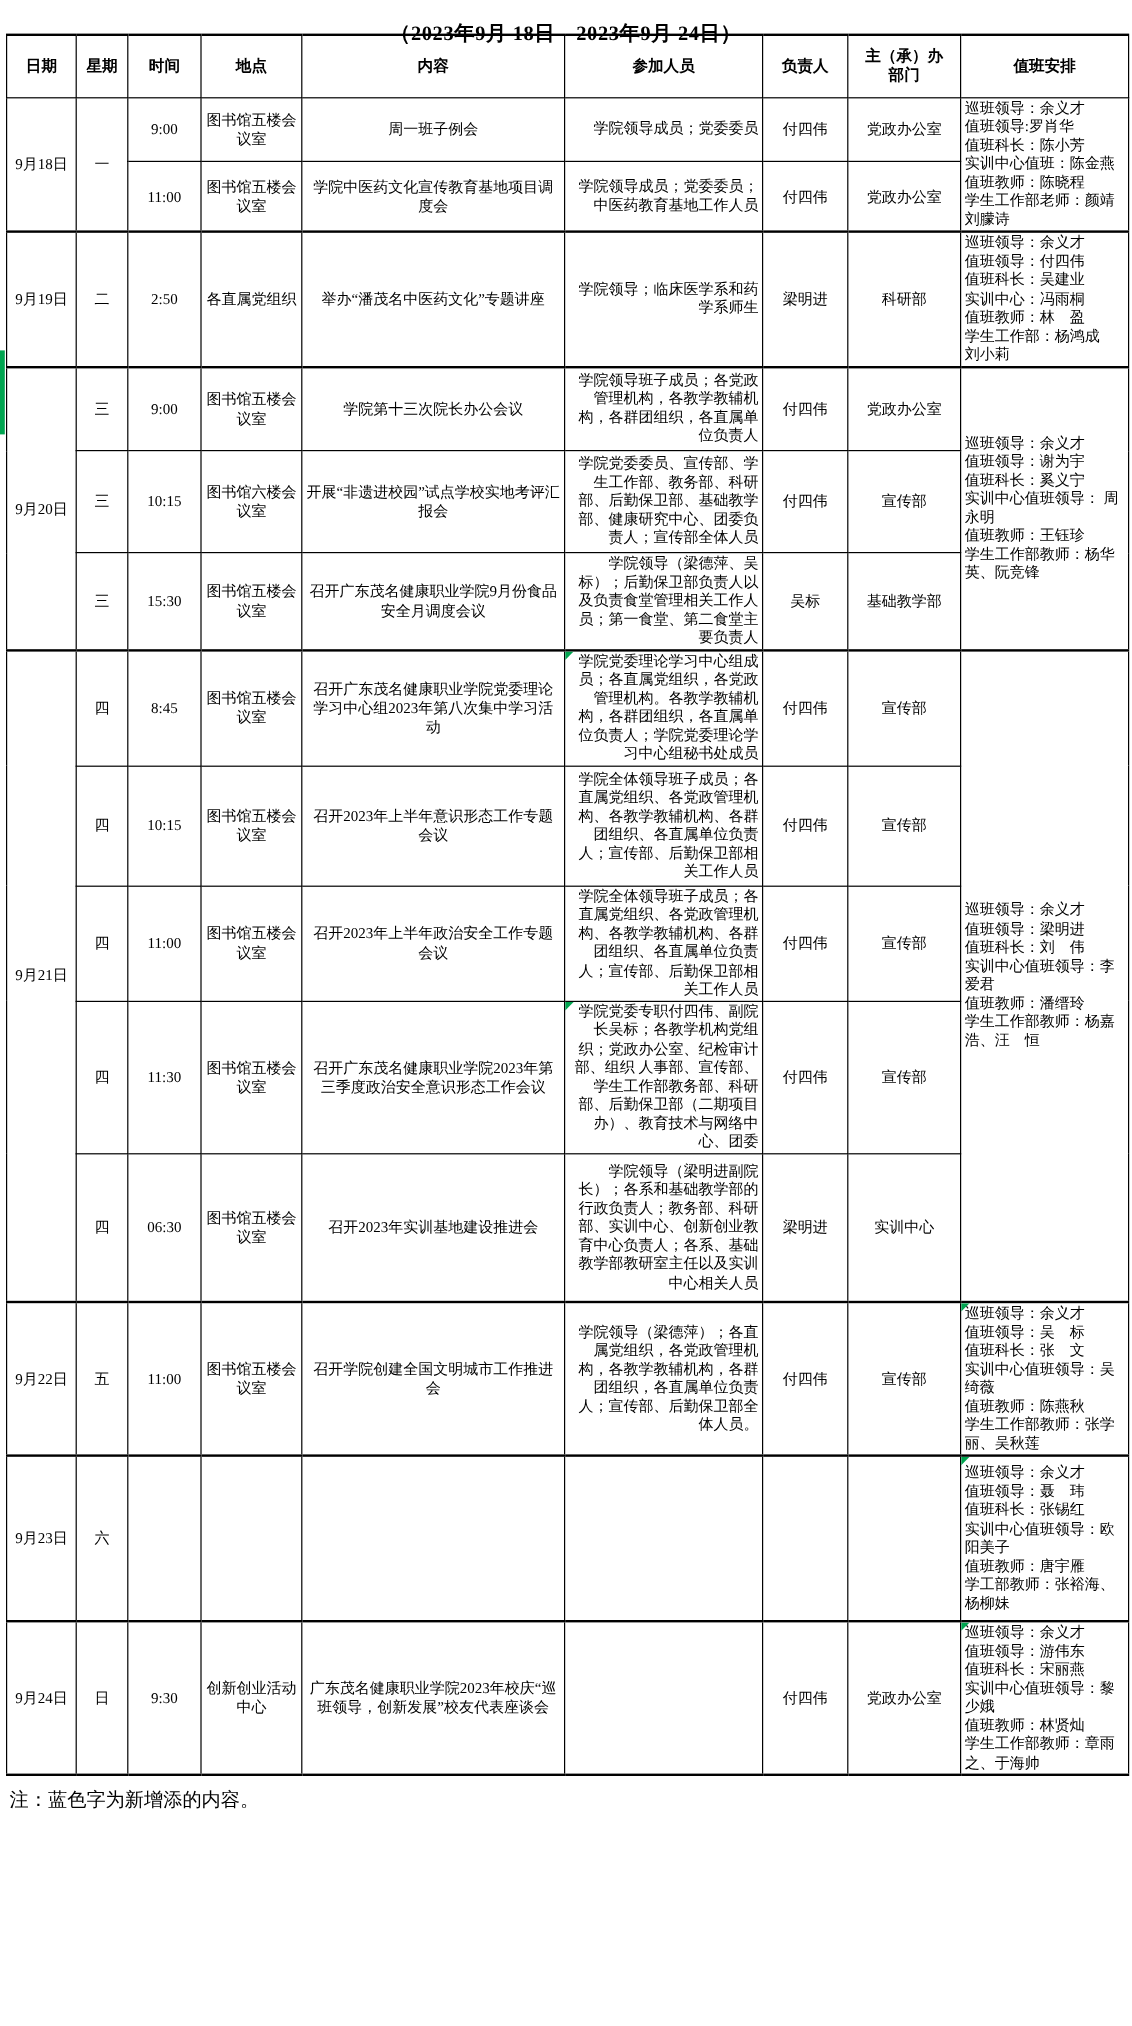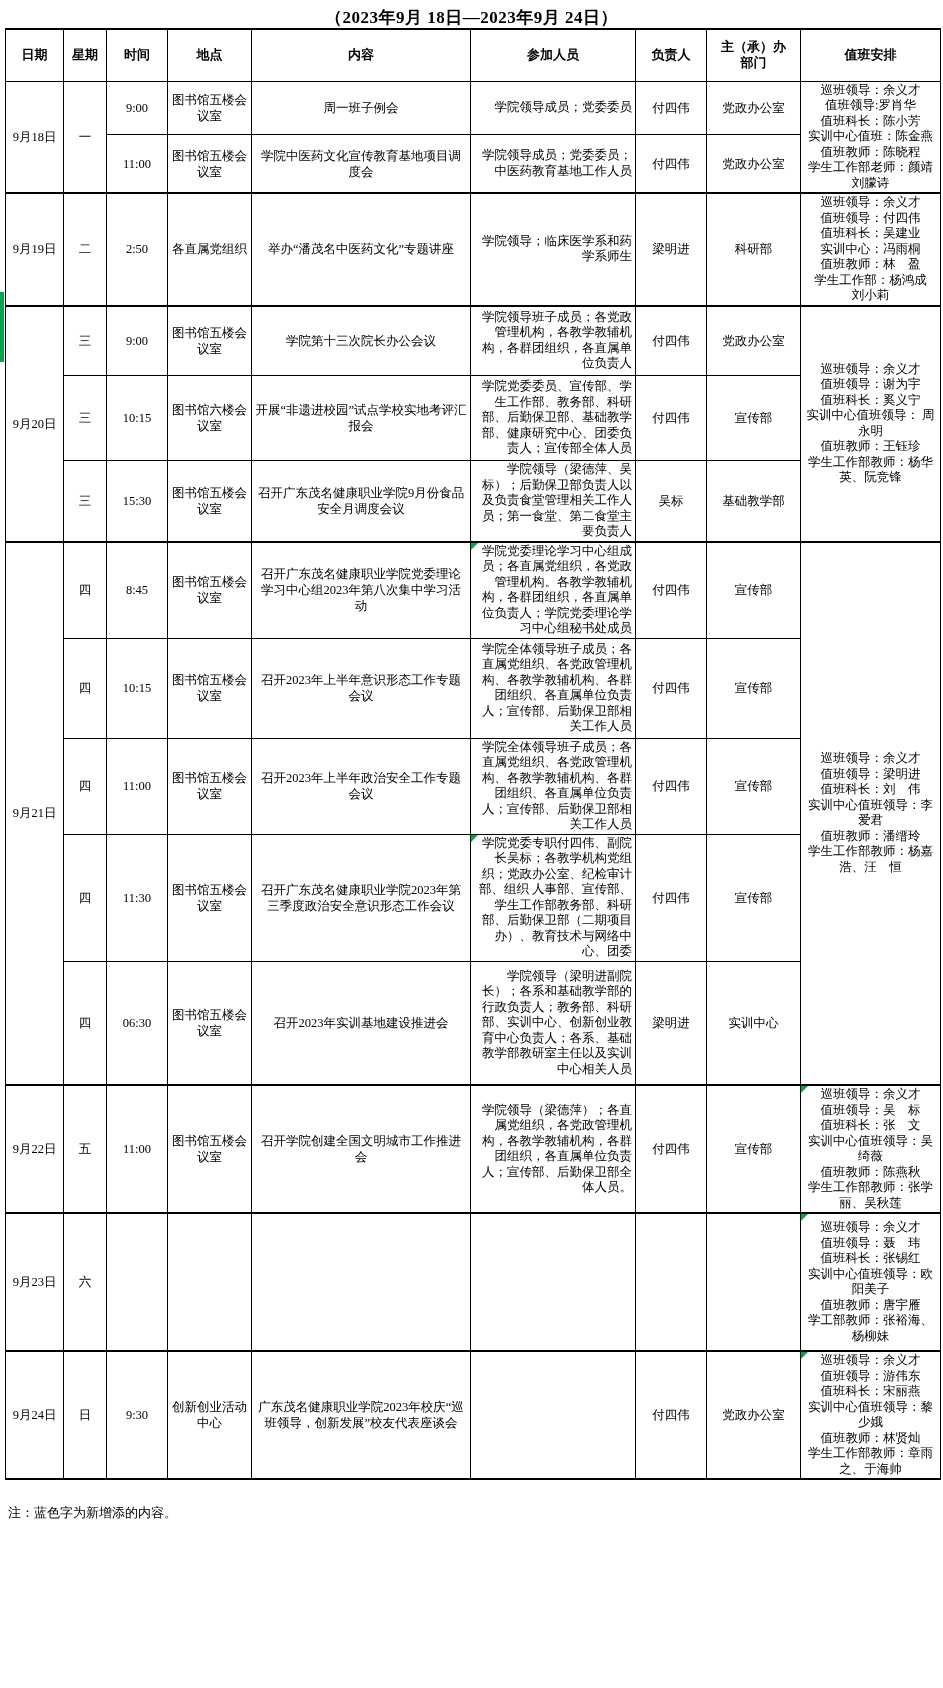--- a/index.html
+++ b/index.html
@@ -1,31 +1,31 @@
 <!DOCTYPE html>
 <html style="--marker-green: #00a550; --border-black: #000000;"><head>
 <meta charset="utf-8">
 <style>
   *{margin:0;padding:0;box-sizing:border-box}
   html,body{background:#fff}
   body{width:943px;height:1688px;font-family:"Liberation Serif","DejaVu Serif",serif;color:#000}
   .page{position:relative;width:943px;height:1688px;background:#fff;overflow:hidden}
-  .title{height:28px;padding-top:6px;text-align:center;font-size:17px;font-weight:bold;letter-spacing:.5px}
+  .title{height:28px;padding-top:16px;text-align:center;font-size:17px;font-weight:bold;letter-spacing:.5px}
   table.sched{border-collapse:collapse;table-layout:fixed;margin-left:5px;width:935px}
   .sched th,.sched td{border:1px solid #000;font-size:12.5px;line-height:16px;text-align:center;vertical-align:middle;padding:1px 3px;overflow:hidden;word-break:break-all}
   .sched th{font-size:13px;font-weight:bold;white-space:pre-line}
   .sched thead th{border-top:2px solid #000}
   td.part{text-align:right;line-height:15.5px}
-  td.duty{text-align:center;line-height:15.5px;white-space:pre-line}
+  td.duty{text-align:left;line-height:15.5px;white-space:pre-line}
   tr.group-start td{border-top:2px solid #000}
   .sched tbody tr.last td{border-bottom:2px solid #000}
   .cm{position:relative}
   .cm::before{content:"";position:absolute;top:0;left:0;width:0;height:0;
     border-top:7px solid var(--marker-green,#00a550);border-right:7px solid transparent}
-  .note{margin:24px 0 0 8px;font-size:13px}
+  .note{margin:10px 0 0 8px;font-size:16px}
   .green-bar{position:absolute;left:0;top:292px;width:4px;height:70px;background:var(--marker-green,#00a550)}
 </style>
 </head>
 <body>
 
 <div class="page">
   <div class="title">（2023年9月 18日—2023年9月 24日）</div>
 
   <table class="sched">
     <colgroup>

